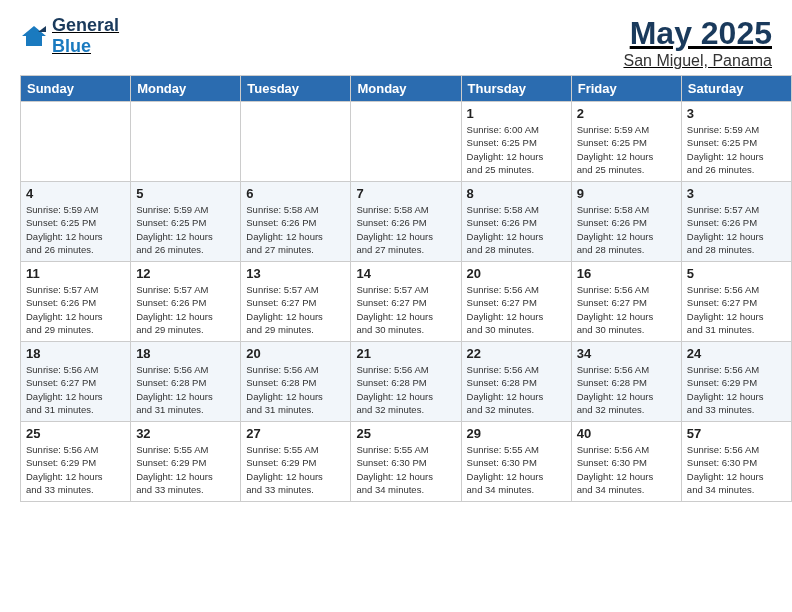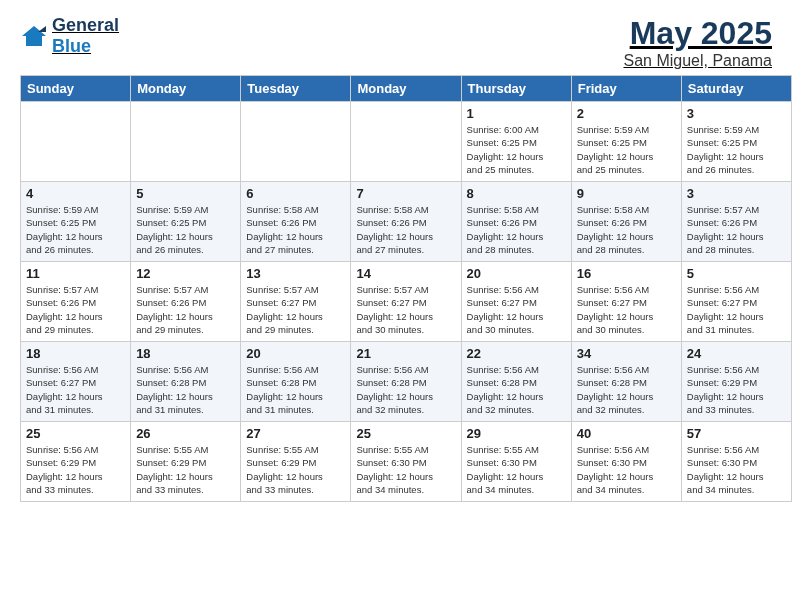--- a/index.html
+++ b/index.html
@@ -189,21 +189,21 @@
             <span class="day-num">24</span>
             <div class="day-info">Sunrise: 5:56 AM<br>Sunset: 6:29 PM<br>Daylight: 12 hours<br>and 33 minutes.</div>
           </td>
         </tr>
         <tr>
           <td>
             <span class="day-num">25</span>
             <div class="day-info">Sunrise: 5:56 AM<br>Sunset: 6:29 PM<br>Daylight: 12 hours<br>and 33 minutes.</div>
           </td>
           <td>
-            <span class="day-num">26</span>
+            <span class="day-num">32</span>
             <div class="day-info">Sunrise: 5:55 AM<br>Sunset: 6:29 PM<br>Daylight: 12 hours<br>and 33 minutes.</div>
           </td>
           <td>
             <span class="day-num">27</span>
             <div class="day-info">Sunrise: 5:55 AM<br>Sunset: 6:29 PM<br>Daylight: 12 hours<br>and 33 minutes.</div>
           </td>
           <td>
             <span class="day-num">25</span>
             <div class="day-info">Sunrise: 5:55 AM<br>Sunset: 6:30 PM<br>Daylight: 12 hours<br>and 34 minutes.</div>
           </td>

